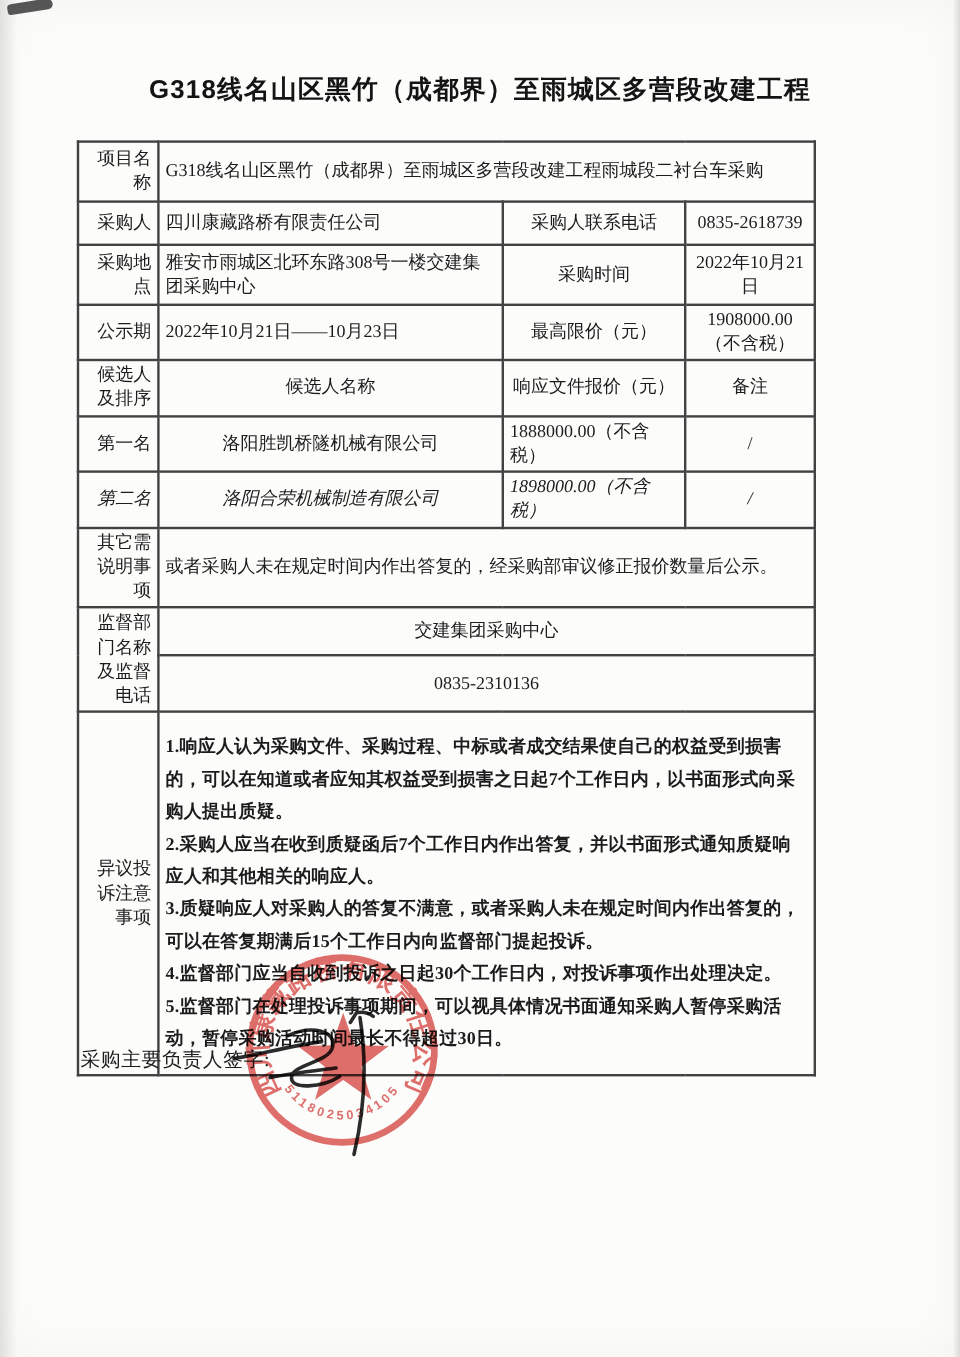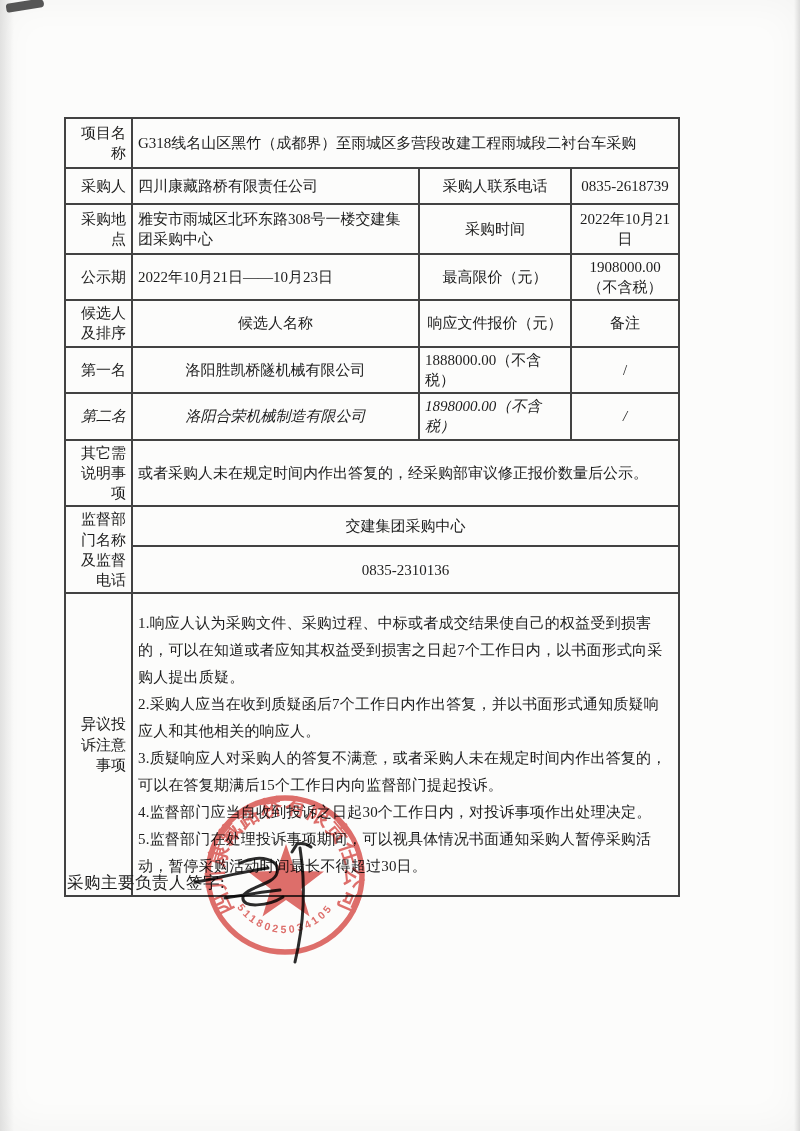--- a/index.html
+++ b/index.html
@@ -50,21 +50,21 @@
     line-height:1.35;
   }
   td.lbl{ text-align:right; padding:2px 3px 2px 5px; }
   td.ctr{ text-align:center; }
   td.lft{ text-align:left; padding-left:8px; }
   tr.h-r1{ height:50px; } tr.h-r2{ height:36px; } tr.h-r3{ height:50px; }
   tr.h-r4{ height:42px;margin-left:40px; } tr.h-hdr{ height:46px;margin-top:39px; } tr.h-c1{ height:46px; }
   tr.h-c2{ height:44px;font-style:italic; } tr.h-oth{ height:46px; } tr.h-sup1{ height:36px; }
   tr.h-sup2{ height:42px; } tr.h-obj{ height:303px; }
   .price-two-line div{ text-align:center; line-height:20px; }
-  td.obj-cell{ padding:14px 12px 14px 10px; }
+  td.obj-cell{ padding:14px 12px 14px 10px;font-weight:bold; }
   .obj-item{ line-height:27px; letter-spacing:.2px; text-align:left; }
   .sign-line{
     position:absolute; left:67px; top:872px;
     font-size:16.5px; letter-spacing:.5px; color:#1c1c1c;
   }
   .seal-svg{
     position:absolute; left:199px; top:789px;
     width:172px; height:172px;
     mix-blend-mode:multiply; opacity:.9;
   }
@@ -84,20 +84,21 @@
 </style>
 </head>
 <body>
 
 <div class="page">
   <div class="edge-left"></div>
   <div class="edge-right"></div>
   <div class="corner-mark"></div>
 
   <div class="title">
+    <div>G318线名山区黑竹（成都界）至雨城区多营段改建工程</div>
   </div>
 
   <table class="doc">
     <colgroup>
       <col style="width:67px">
         <col style="width:287px">
         <col style="width:152px">
         <col style="width:108px">
     </colgroup>
     <tbody>

